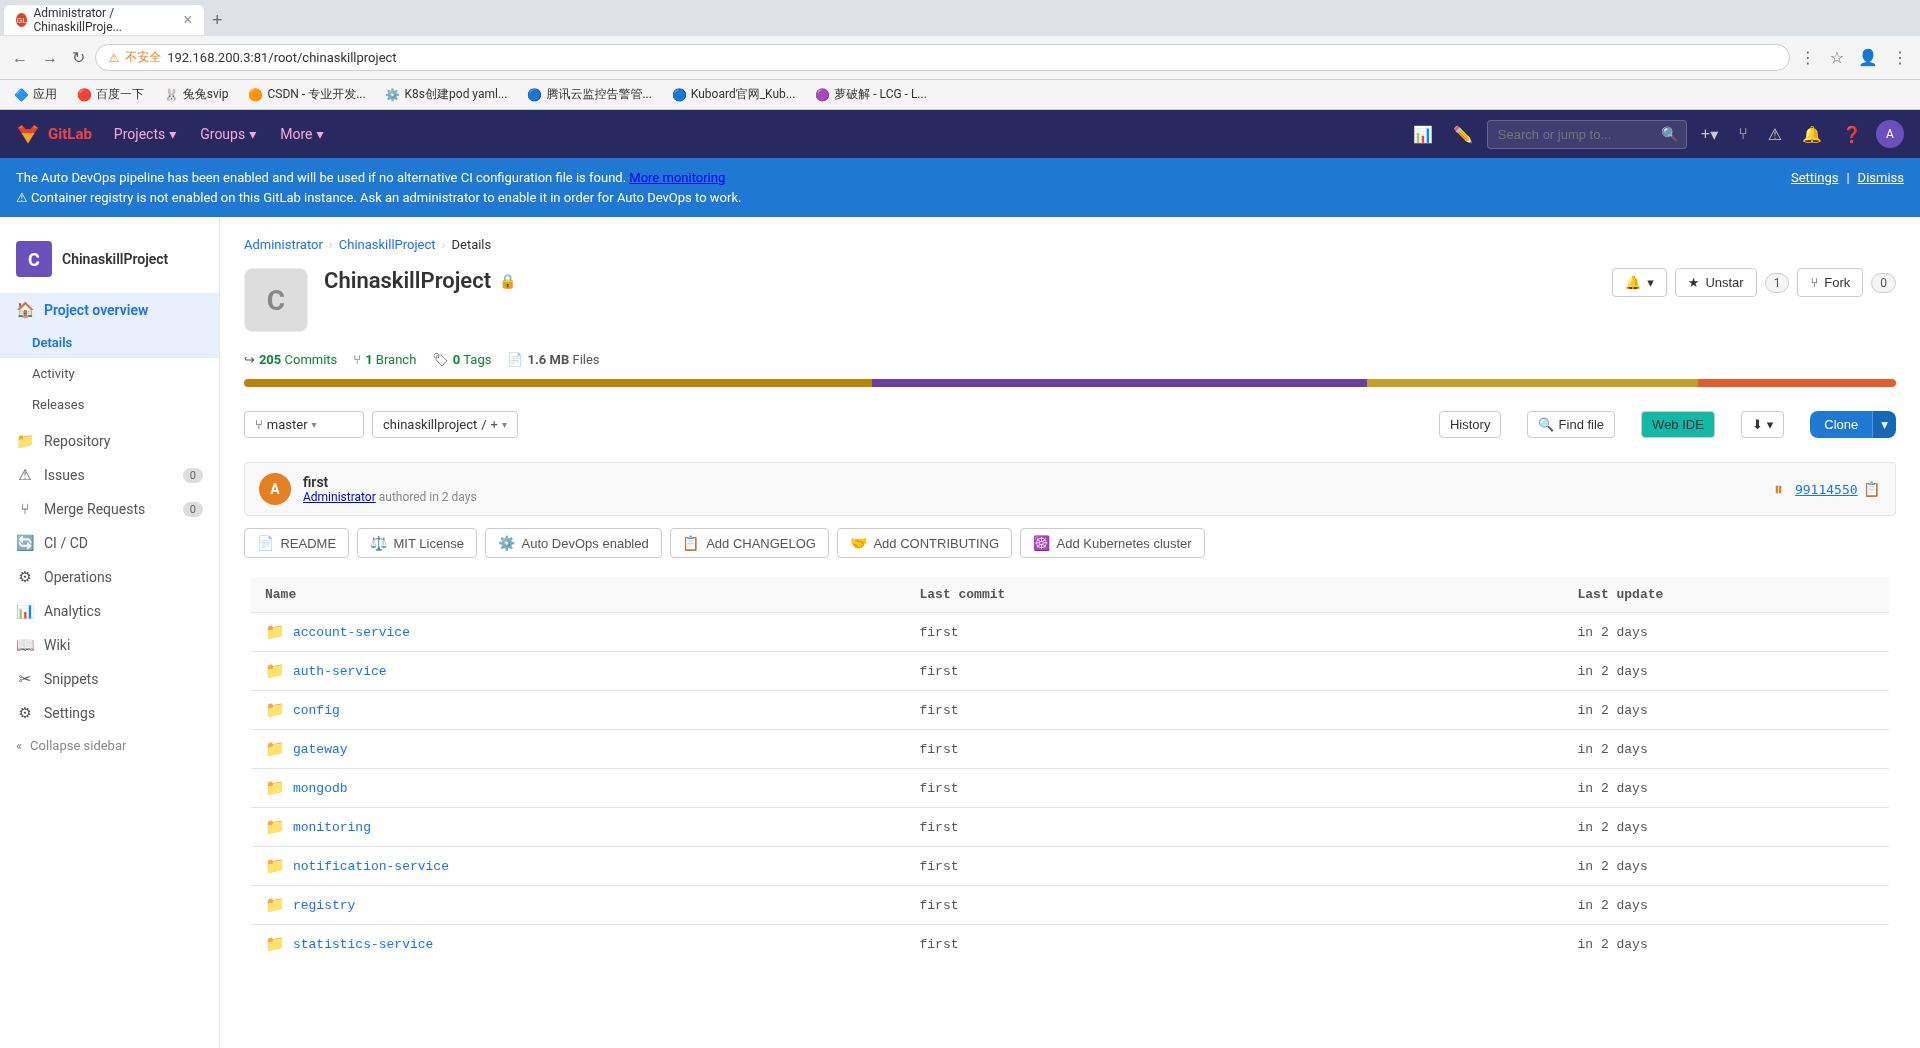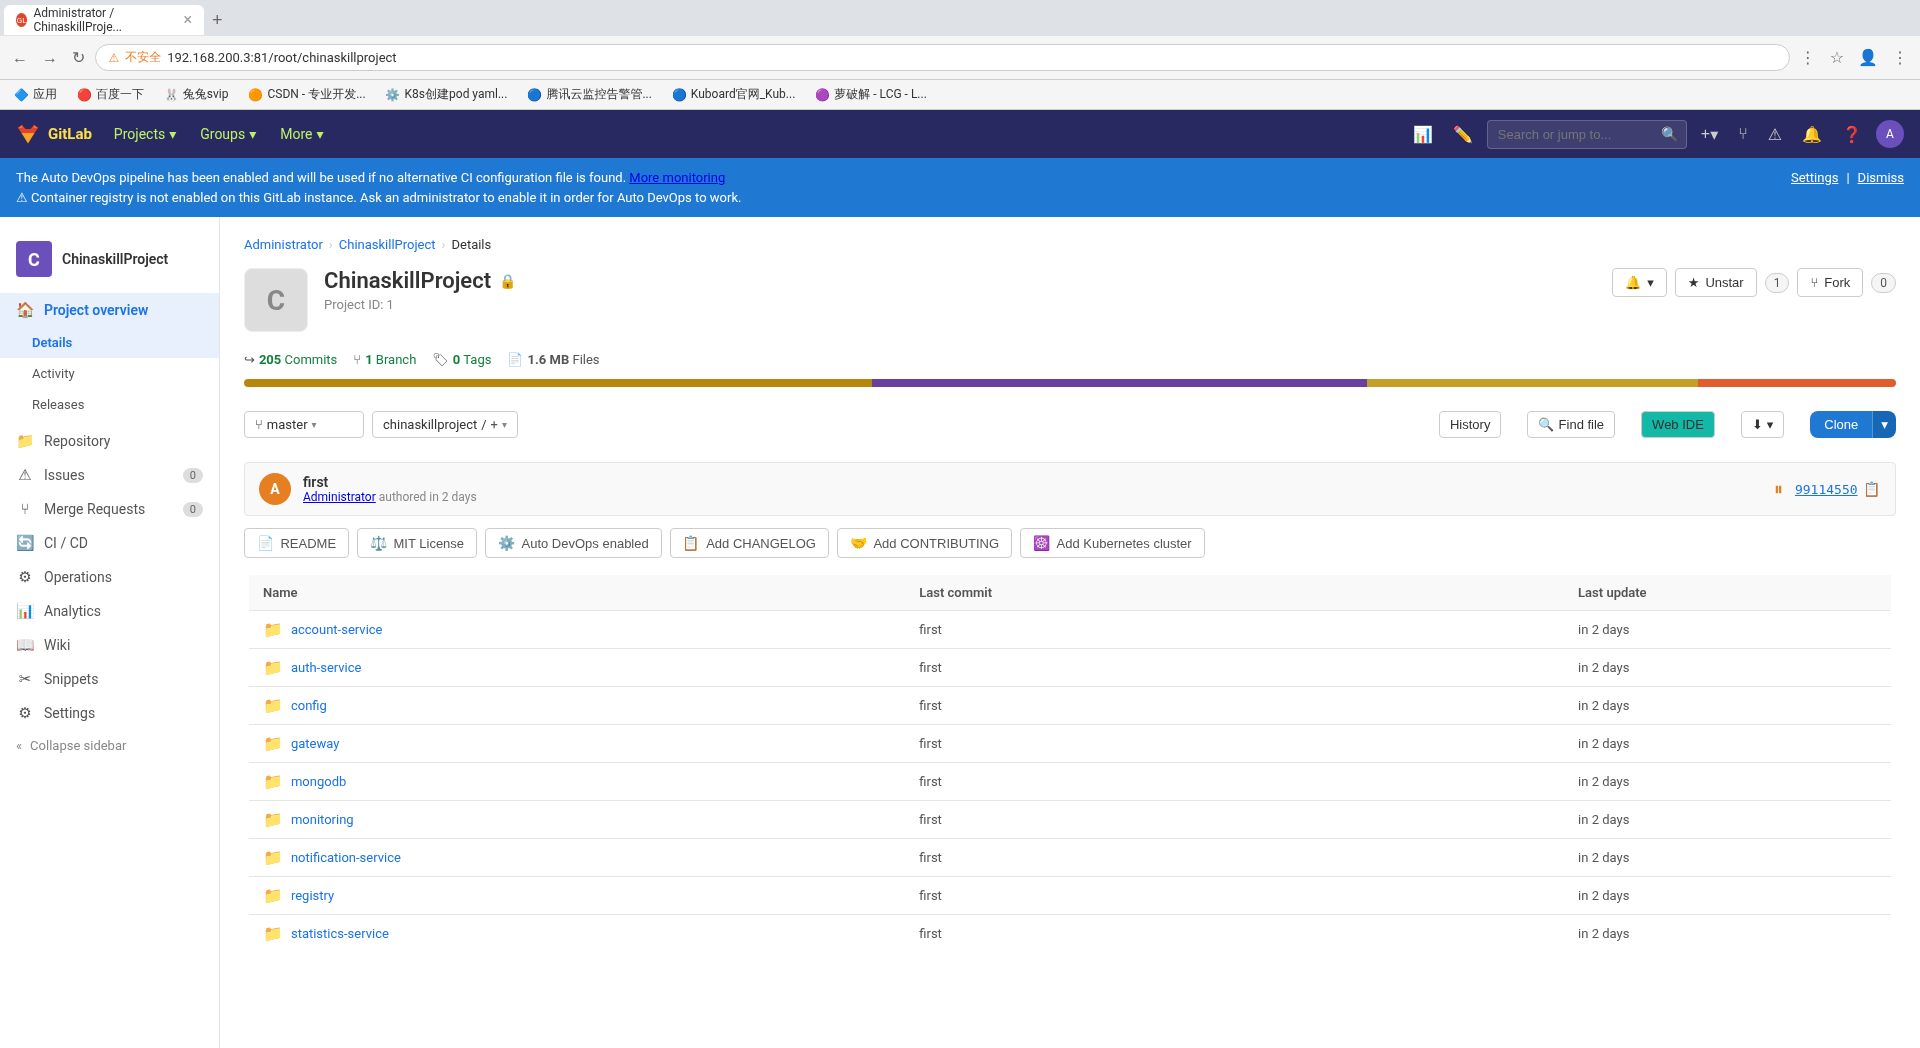--- a/index.html
+++ b/index.html
@@ -17,24 +17,24 @@
     .address-bar { flex: 1; display: flex; align-items: center; background: #fff; border: 1px solid #ccc; border-radius: 20px; padding: 4px 12px; gap: 6px; font-size: 13px; }
     .address-bar .security-icon { color: #e67e22; font-size: 12px; }
     .bookmarks-bar { background: #f5f5f5; padding: 4px 8px; border-bottom: 1px solid #ccc; display: flex; gap: 8px; align-items: center; font-size: 12px; overflow: hidden; }
     .bookmark-item { display: flex; align-items: center; gap: 4px; padding: 2px 6px; border-radius: 4px; cursor: pointer; white-space: nowrap; color: #333; }
 
     
     .gitlab-app { display: flex; flex-direction: column; min-height: calc(1048px - 36px - 44px - 30px); }
 
     
     .top-nav { background: #292961; color: white; display: flex; align-items: center; padding: 0 16px; height: 48px; gap: 12px; }
-    .gitlab-logo { display: flex; align-items: center; gap: 8px; color: #fde047; text-decoration: none; font-weight: bold; font-size: 15px; }
+    .gitlab-logo { display: flex; align-items: center; gap: 8px; color: #ef4444; text-decoration: none; font-weight: bold; font-size: 15px; }
     .logo-fox { width: 24px; height: 24px; }
     .nav-menu { display: flex; align-items: center; gap: 4px; }
-    .nav-menu-item { color: #bef264; padding: 6px 10px; cursor: pointer; border-radius: 4px; font-size: 14px; display: flex; align-items: center; gap: 4px; }
+    .nav-menu-item { color: #f9a8d4; padding: 6px 10px; cursor: pointer; border-radius: 4px; font-size: 14px; display: flex; align-items: center; gap: 4px; }
     .nav-spacer { flex: 1; }
     .nav-right { display: flex; align-items: center; gap: 8px; }
     .nav-icon-btn { background: none; border: none; color: #ccc; cursor: pointer; padding: 6px; border-radius: 4px; font-size: 16px; display: flex; align-items: center; }
     .search-box { background: rgba(255,255,255,0.1); border: 1px solid rgba(255,255,255,0.2); border-radius: 4px; color: white; padding: 6px 30px 6px 10px; width: 200px; font-size: 13px; }
     .search-wrap { position: relative; display: flex; align-items: center; }
     .search-wrap .search-icon-inside { position: absolute; right: 8px; color: #ccc; font-size: 14px; }
     .avatar-circle { width: 28px; height: 28px; border-radius: 50%; background: #6b4fbb; display: flex; align-items: center; justify-content: center; color: white; font-size: 12px; cursor: pointer; }
 
     
     .alert-banner { background: #1f78d1; color: white; padding: 10px 16px; font-size: 13px; line-height: 1.5; display: flex; justify-content: space-between; align-items: flex-start; }
@@ -113,21 +113,21 @@
     .commit-hash .hash { color: #1a73e8; font-family: monospace; }
     .copy-btn { cursor: pointer; color: #888; font-size: 14px; }
     .commit-status { color: #e67e22; font-size: 18px; }
 
     
     .quick-actions { display: flex; gap: 8px; margin: 12px 0; flex-wrap: wrap; }
     .qa-btn { display: flex; align-items: center; gap: 6px; border: 1px solid #ccc; border-radius: 4px; padding: 6px 12px; background: #fff; cursor: pointer; font-size: 13px; color: #555; }
     .qa-btn .qa-icon { font-size: 14px; }
 
     
-    .file-table { width: 100%; border-collapse: collapse; border: 5px solid #be185d; border-radius: 4px; overflow: hidden; }
+    .file-table { width: 100%; border-collapse: collapse; border: 7px solid #be185d; border-radius: 4px; overflow: hidden; font-family: Liberation Mono, monospace; }
     .file-table th { background: #f9f9f9; padding: 10px 14px; text-align: left; font-size: 13px; font-weight: 600; color: #555; border-bottom: 1px solid #e5e5e5; }
     .file-table td { padding: 9px 14px; border-bottom: 1px solid #e5e5e5; font-size: 13px; color: #555; }
     .file-table tr:last-child td { border-bottom: none; }
     .file-name { display: flex; align-items: center; gap: 8px; color: #1a73e8; cursor: pointer; }
     .folder-icon { color: #848dd0; font-size: 16px; }
     .col-name { width: 40%; }
     .col-commit { width: 40%; }
     .col-update { width: 20%; }
   </style>
 </head>
@@ -336,21 +336,20 @@
 
       <div class="project-header">
         <div class="project-avatar">
           <span>C</span>
         </div>
         <div class="project-info">
           <div class="project-name-row">
             <span class="project-name">ChinaskillProject</span>
             <span class="project-public-icon">🔒</span>
           </div>
-          <div class="project-id">Project ID: 1</div>
         </div>
         <div class="project-actions">
           <button class="btn">
             <span>🔔</span>
             <span>▾</span>
           </button>
           <button class="btn">
             <span>★</span>
             <span>Unstar</span>
           </button>

